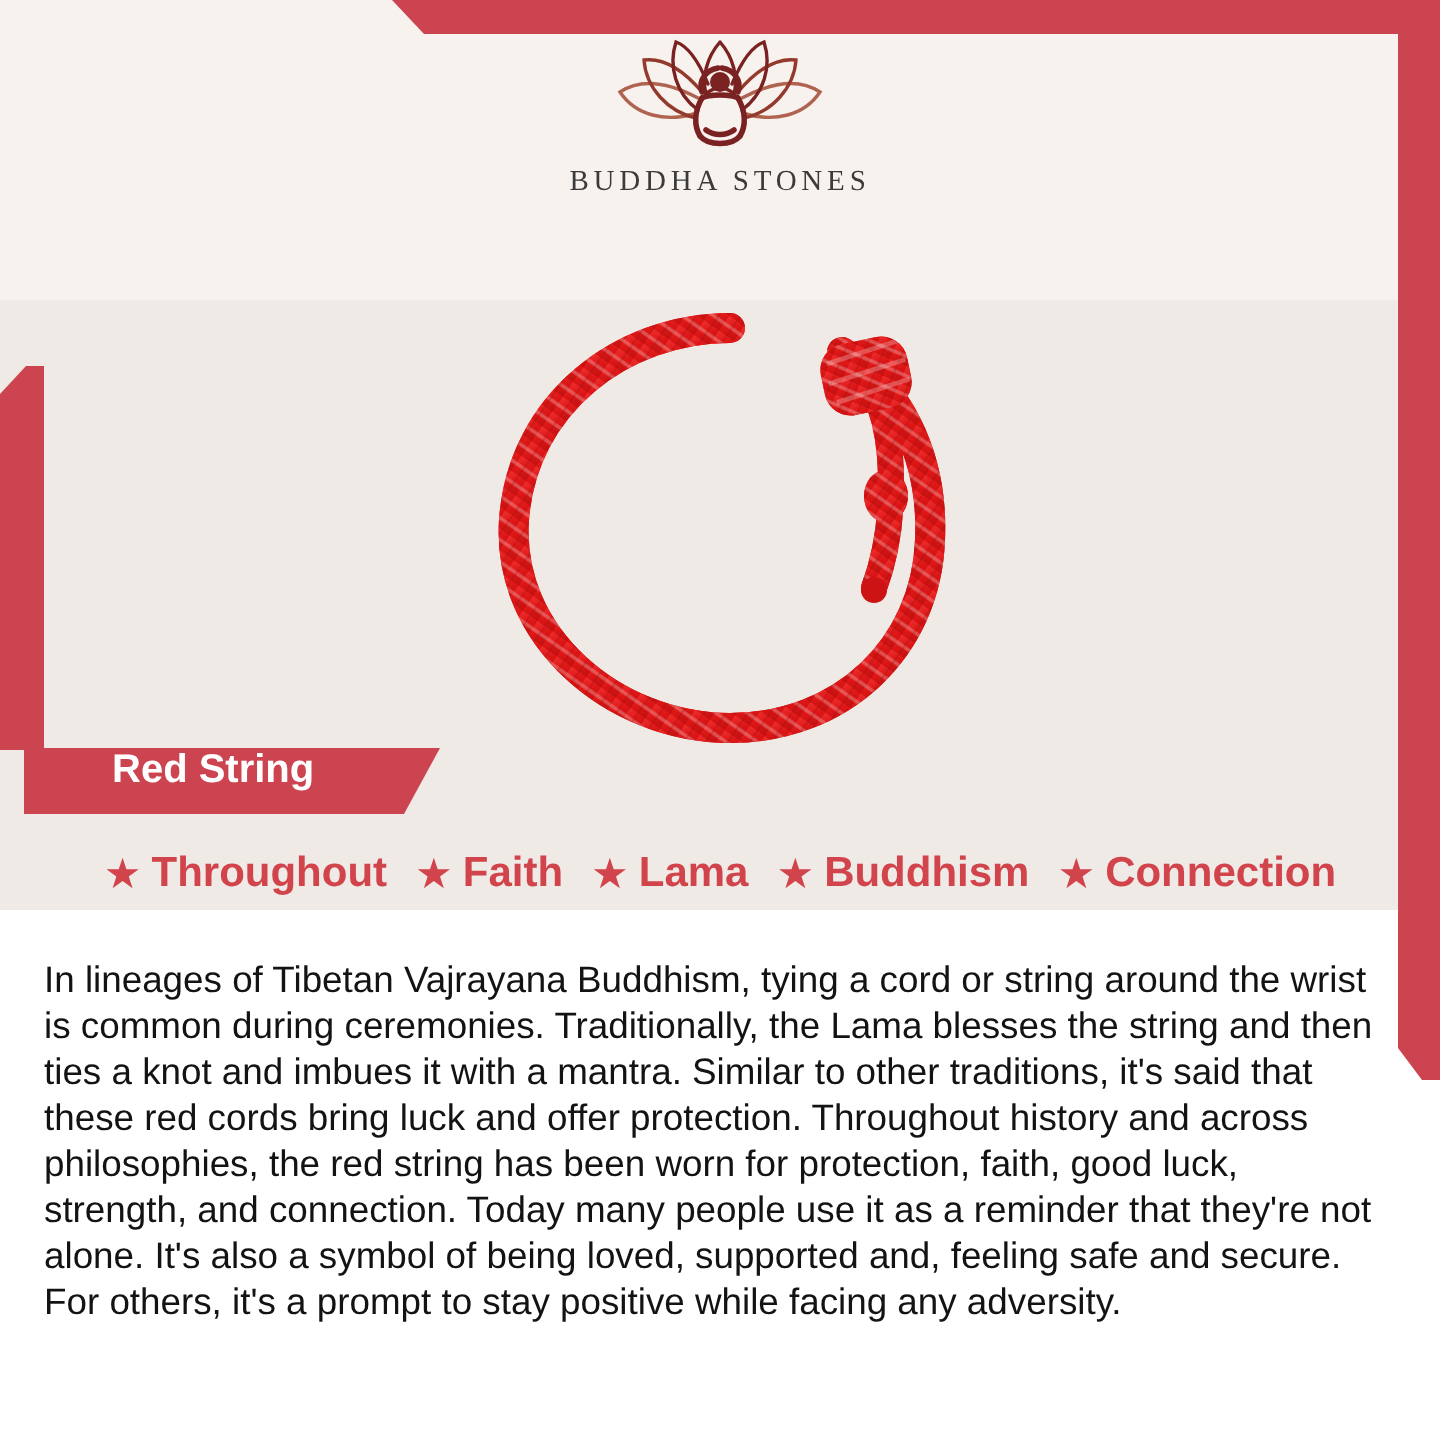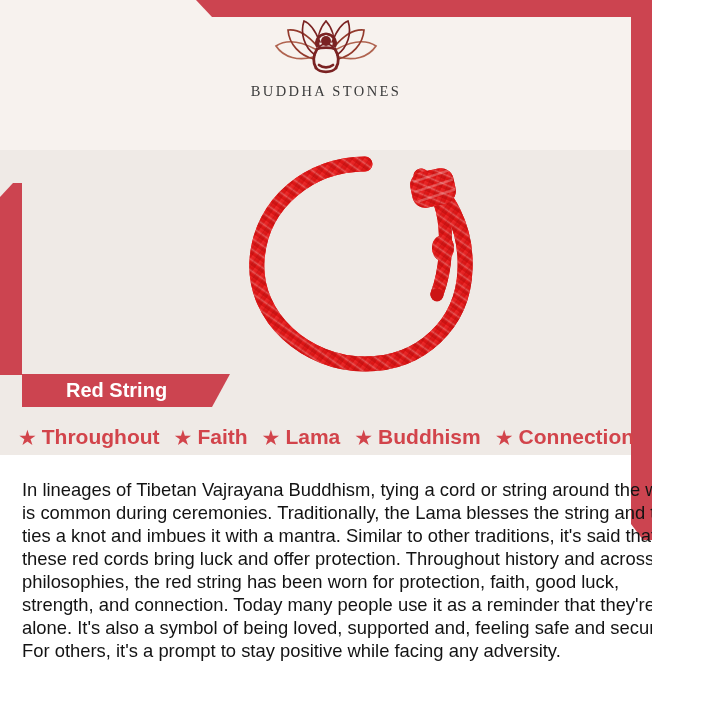--- a/index.html
+++ b/index.html
@@ -9,21 +9,21 @@
   body {
     width: 720px;
     height: 720px;
     overflow: hidden;
     font-family: "Liberation Sans", sans-serif;
     background: #ffffff;
   }
 
   #page {
     position: relative;
-    width: 652px;
+    width: 720px;
     height: 720px;
     overflow: hidden;
     background: #e5e5e5;
   }
 
   
   .band-top {
     position: absolute;
     left: 0; top: 0;
     width: 720px; height: 150px;
@@ -117,28 +117,28 @@
   }
   .product-stage svg {
     display: block;
     width: 100%;
     height: 100%;
   }
 
   
   .name-tag {
     position: absolute;
-    left: 22px;
+    left: 12px;
     top: 374px;
     width: 208px;
     height: 33px;
     background: #cc4450;
     clip-path: polygon(0 0, 208px 0, 190px 33px, 0 33px);
     display: flex;
-    align-items: center;
+    align-items: flex-start;
   }
   .name-tag-text {
     margin-left: 44px;
     font-size: 20px;
     font-weight: bold;
     color: #ffffff;
     white-space: nowrap;
   }
 
   

